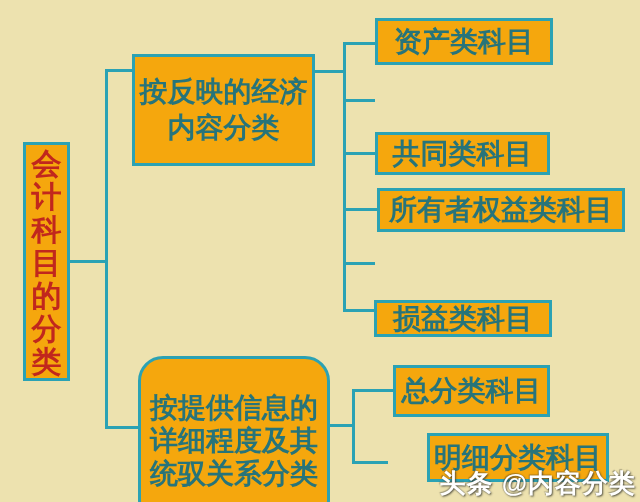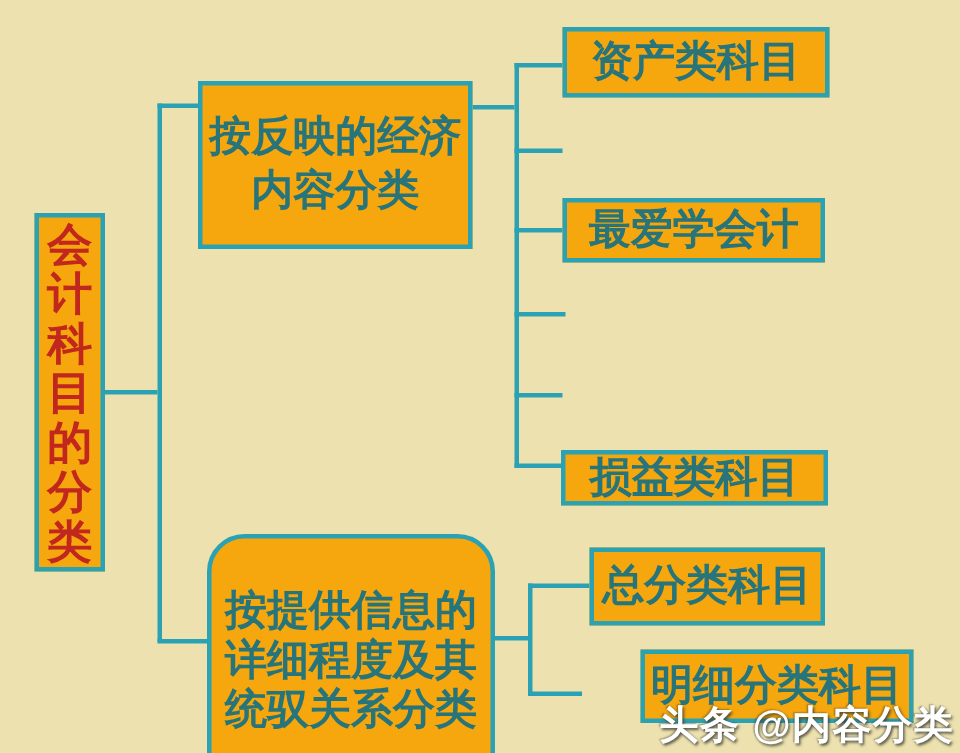--- a/index.html
+++ b/index.html
@@ -86,21 +86,22 @@
   <div class="line" style="left:352px;top:461px;width:36px;height:3px;"></div>
 
   <div class="box root-box">会计科目的分类</div>
 
   <div class="box mid-box mid1">
     <div>按反映的经济</div>
     <div>内容分类</div>
   </div>
 
   <div class="box leaf r1">资产类科目</div>
-  <div class="box leaf r3">最爱学会计</div>
+  <div class="box leaf r3">共同类科目</div>
+  <div class="box leaf r4">所有者权益类科目</div>
   <div class="box leaf r6">损益类科目</div>
 
   <div class="box mid-box mid2">
     <div>按提供信息的</div>
     <div>详细程度及其</div>
     <div>统驭关系分类</div>
   </div>
 
   <div class="box leaf r7">总分类科目</div>
   <div class="box leaf r8">明细分类科目</div>

